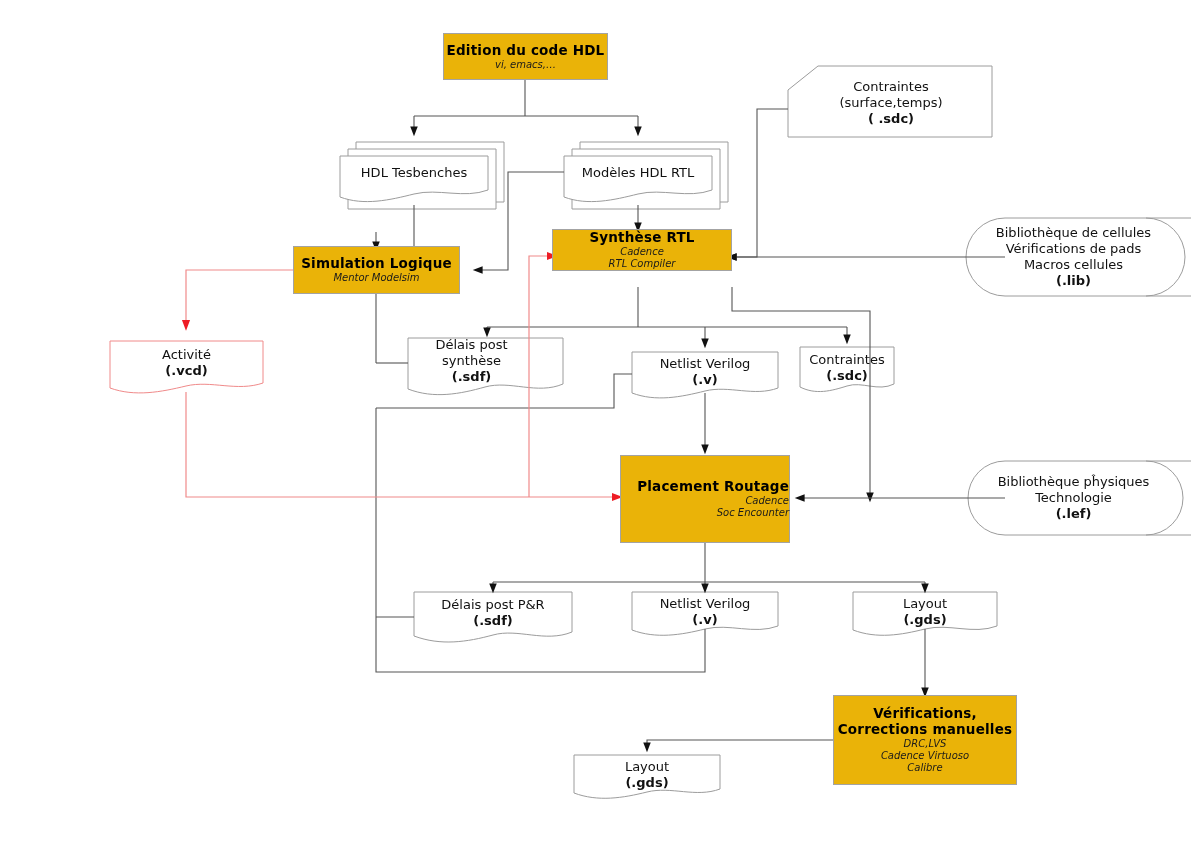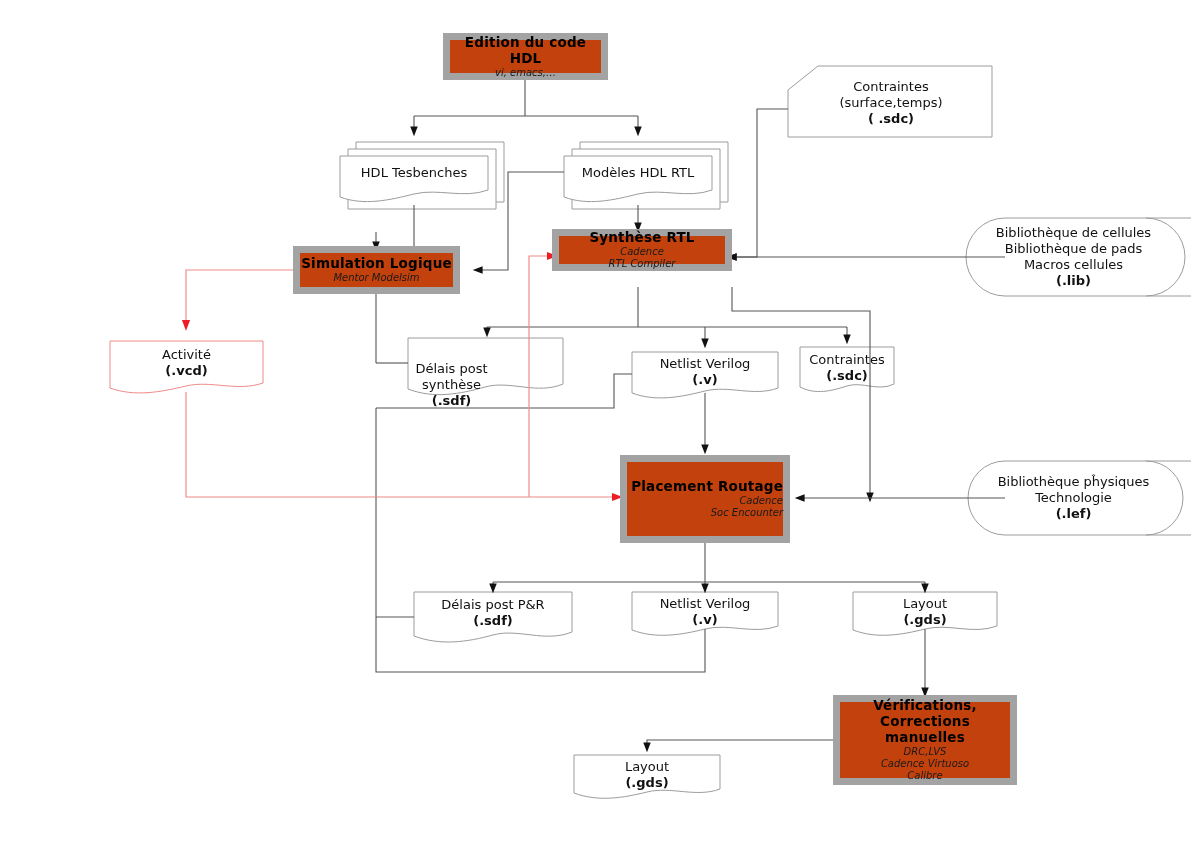--- a/index.html
+++ b/index.html
@@ -5,21 +5,21 @@
   html,body{margin:0;padding:0;background:#ffffff;}
   body{width:1191px;height:842px;overflow:hidden;
        font-family:"DejaVu Sans","Liberation Sans",sans-serif;}
   #canvas{position:relative;width:1191px;height:842px;}
   svg.layer{position:absolute;left:0;top:0;width:1191px;height:842px;pointer-events:none;}
 
   .node{position:absolute;box-sizing:border-box;display:flex;flex-direction:column;
         align-items:center;justify-content:center;text-align:center;line-height:1.18;}
 
   
-  .proc{background:#c2410c;border:7px solid #a3a3a3;}
+  .proc{background:#eab308;border:1px solid #a3a3a3;}
   .proc .t1{font-weight:bold;font-size:13.5px;color:#000;letter-spacing:.2px;}
   .proc .t2{font-style:italic;font-size:10px;color:#1a1a1a;}
 
   
   .doc-txt{position:absolute;display:flex;flex-direction:column;align-items:center;
            justify-content:center;text-align:center;line-height:1.22;}
   .doc-txt .ln{font-size:13px;color:#111;}
   .doc-txt .ln.b{font-weight:bold;}
   .doc-txt.red .ln{color:#111;}
 
@@ -179,31 +179,31 @@
   </div>
 
   <div class="node proc" style="left:552px;top:229px;width:180px;height:42px;">
     <div class="t1">Synthèse RTL</div>
     <div class="t2">Cadence</div>
     <div class="t2">RTL Compiler</div>
   </div>
 
   <div class="lib-txt" style="left:975px;top:221px;width:197px;height:72px;">
     <div class="ln">Bibliothèque de cellules</div>
-    <div class="ln">Bibliothèque de pads</div>
+    <div class="ln">Vérifications de pads</div>
     <div class="ln">Macros cellules</div>
     <div class="ln b">(.lib)</div>
   </div>
 
   <div class="doc-txt red" style="left:110px;top:343px;width:153px;height:40px;">
     <div class="ln">Activité</div>
     <div class="ln b">(.vcd)</div>
   </div>
 
-  <div class="doc-txt" style="left:388px;top:340px;width:127px;height:42px;margin-top:24px;">
+  <div class="doc-txt" style="left:408px;top:340px;width:127px;height:42px;">
     <div class="ln">Délais post synthèse</div>
     <div class="ln b">(.sdf)</div>
   </div>
 
   <div class="doc-txt" style="left:632px;top:353px;width:146px;height:38px;">
     <div class="ln">Netlist Verilog</div>
     <div class="ln b">(.v)</div>
   </div>
 
   <div class="doc-txt" style="left:800px;top:349px;width:94px;height:38px;">

